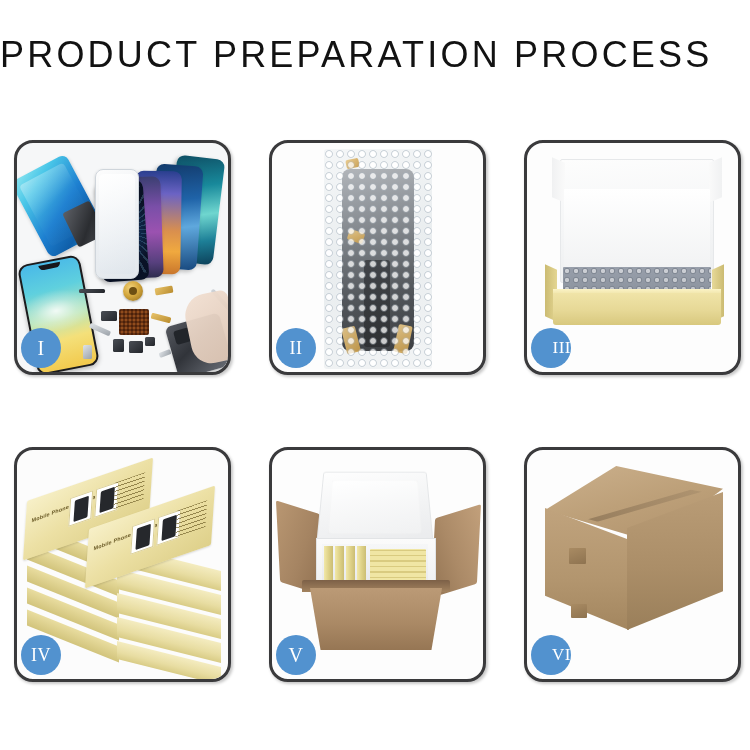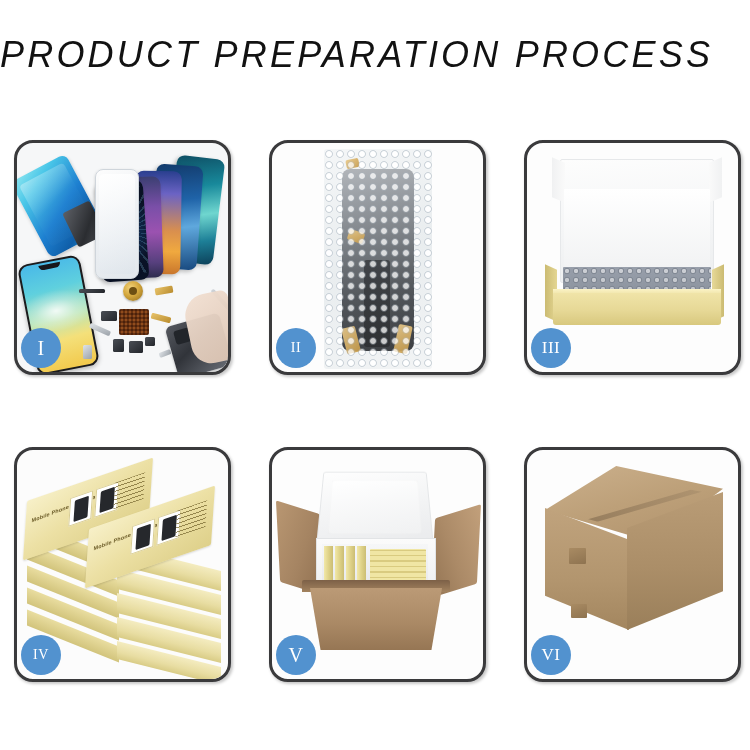--- a/index.html
+++ b/index.html
@@ -20,21 +20,20 @@
     background: #ffffff;
   }
 
   
   .header {
     position: absolute;
     left: 0;
     top: 34px;
     width: 642px;
     text-align: center;
-    font-style: italic;
   }
   .title {
     font-size: 36px;
     font-weight: 500;
     letter-spacing: 3.2px;
     color: #121212;
     line-height: 42px;
     white-space: nowrap;
   }
   .subtitle {
@@ -84,22 +83,22 @@
     border-radius: 50%;
     background: #5292cf;
     color: #ffffff;
     font-family: "Liberation Serif", serif;
     font-size: 20px;
     line-height: 40px;
     text-align: center;
     letter-spacing: 0.5px;
     z-index: 40;
   }
-  .badge.wide { font-size: 14px; }
-  .badge.narrow { font-size: 17px; }
+  .badge.wide { font-size: 18px; }
+  .badge.narrow { font-size: 17px; text-align: right; }
 
   
   .p1 { background: #f6f7f8; }
   .lcd-film {
     position: absolute;
     left: 10px;
     top: 20px;
     width: 62px;
     height: 86px;
     transform: rotate(-28deg);

